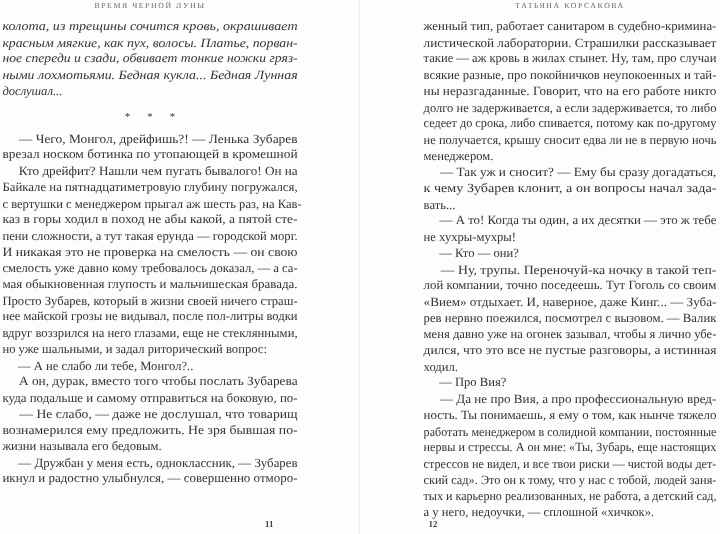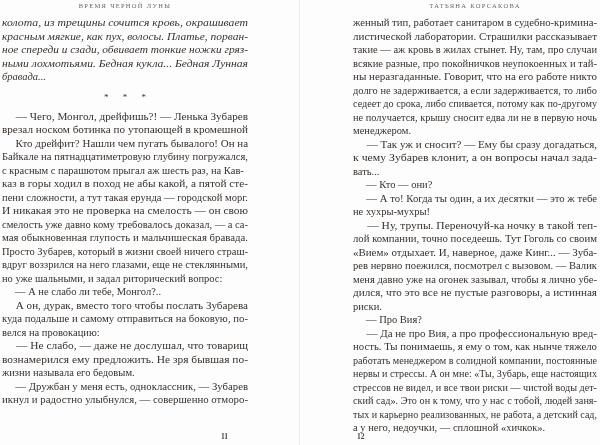--- a/index.html
+++ b/index.html
@@ -68,47 +68,47 @@
 <div class="spread">
 
   <div class="page page-left">
     <div class="running-header">ВРЕМЯ ЧЕРНОЙ ЛУНЫ</div>
     <div class="textcol" id="page-left-text">
         <div class="block italic">
           <div class="line" style="transform: scaleX(1.11652);">колота, из трещины сочится кровь, окрашивает</div>
           <div class="line" style="transform: scaleX(1.09341);">красным мягкие, как пух, волосы. Платье, порван-</div>
           <div class="line" style="transform: scaleX(1.08229);">ное спереди и сзади, обвивает тонкие ножки гряз-</div>
           <div class="line" style="transform: scaleX(1.1036);">ными лохмотьями. Бедная кукла... Бедная Лунная</div>
-          <div class="line">бравада...</div>
+          <div class="line">дослушал...</div>
         </div>
         <div class="separator">* * *</div>
         <div class="block">
           <div class="line indent" style="transform: scaleX(1.06299);">— Чего, Монгол, дрейфишь?! — Ленька Зубарев</div>
           <div class="line" style="transform: scaleX(1.06321);">врезал носком ботинка по утопающей в кромешной</div>
         </div>
         <div class="block">
           <div class="line indent" style="transform: scaleX(1.04382);">Кто дрейфит? Нашли чем пугать бывалого! Он на</div>
           <div class="line" style="transform: scaleX(1.01443);">Байкале на пятнадцатиметровую глубину погружался,</div>
-          <div class="line" style="transform: scaleX(0.998478);">с красным с парашютом прыгал аж шесть раз, на Кав-</div>
+          <div class="line" style="transform: scaleX(0.998478);">с вертушки с менеджером прыгал аж шесть раз, на Кав-</div>
           <div class="line" style="transform: scaleX(1.07548);">каз в горы ходил в поход не абы какой, а пятой сте-</div>
           <div class="line" style="transform: scaleX(1.00402);">пени сложности, а тут такая ерунда — городской морг.</div>
           <div class="line" style="transform: scaleX(1.08587);">И никакая это не проверка на смелость — он свою</div>
           <div class="line" style="transform: scaleX(0.999809);">смелость уже давно кому требовалось доказал, — а са-</div>
           <div class="line" style="transform: scaleX(1.02902);">мая обыкновенная глупость и мальчишеская бравада.</div>
           <div class="line" style="transform: scaleX(0.999873);">Просто Зубарев, который в жизни своей ничего страш-</div>
+          <div class="line" style="transform: scaleX(1.00038);">нее майской грозы не видывал, после пол-литры водки</div>
           <div class="line" style="transform: scaleX(1.00646);">вдруг воззрился на него глазами, еще не стеклянными,</div>
           <div class="line">но уже шальными, и задал риторический вопрос:</div>
         </div>
         <div class="block">
           <div class="line indent">— А не слабо ли тебе, Монгол?..</div>
         </div>
         <div class="block">
           <div class="line indent" style="transform: scaleX(1.05885);">А он, дурак, вместо того чтобы послать Зубарева</div>
           <div class="line" style="transform: scaleX(1.02473);">куда подальше и самому отправиться на боковую, по-</div>
-          <div class="line">велся на провокацию:</div>
         </div>
         <div class="block">
           <div class="line indent" style="transform: scaleX(1.08415);">— Не слабо, — даже не дослушал, что товарищ</div>
           <div class="line" style="transform: scaleX(1.09144);">вознамерился ему предложить. Не зря бывшая по-</div>
           <div class="line">жизни называла его бедовым.</div>
         </div>
         <div class="block">
           <div class="line indent" style="transform: scaleX(1.02167);">— Дружбан у меня есть, одноклассник, — Зубарев</div>
           <div class="line" style="transform: scaleX(1.02989);">икнул и радостно улыбнулся, — совершенно отморо-</div>
         </div>
@@ -131,34 +131,34 @@
           <div class="line" style="transform: scaleX(0.971567);">седеет до срока, либо спивается, потому как по-другому</div>
           <div class="line" style="transform: scaleX(0.986668);">не получается, крышу сносит едва ли не в первую ночь</div>
           <div class="line">менеджером.</div>
         </div>
         <div class="block">
           <div class="line indent" style="transform: scaleX(1.0513);">— Так уж и сносит? — Ему бы сразу догадаться,</div>
           <div class="line" style="transform: scaleX(1.12111);">к чему Зубарев клонит, а он вопросы начал зада-</div>
           <div class="line">вать...</div>
         </div>
         <div class="block">
-          <div class="line indent">— Кто — они?</div>
+          <div class="line indent" style="transform: scaleX(1.02192);">— А то! Когда ты один, а их десятки — это ж тебе</div>
+          <div class="line">не хухры-мухры!</div>
         </div>
         <div class="block">
-          <div class="line indent" style="transform: scaleX(1.02192);">— А то! Когда ты один, а их десятки — это ж тебе</div>
-          <div class="line">не хухры-мухры!</div>
+          <div class="line indent">— Кто — они?</div>
         </div>
         <div class="block">
           <div class="line indent" style="transform: scaleX(1.09471);">— Ну, трупы. Переночуй-ка ночку в такой теп-</div>
           <div class="line" style="transform: scaleX(1.02099);">лой компании, точно поседеешь. Тут Гоголь со своим</div>
           <div class="line" style="transform: scaleX(1.0401);">«Вием» отдыхает. И, наверное, даже Кинг... — Зуба-</div>
           <div class="line" style="transform: scaleX(1.01101);">рев нервно поежился, посмотрел с вызовом. — Валик</div>
           <div class="line" style="transform: scaleX(1.00225);">меня давно уже на огонек зазывал, чтобы я лично убе-</div>
           <div class="line" style="transform: scaleX(1.06427);">дился, что это все не пустые разговоры, а истинная</div>
-          <div class="line">риски.</div>
+          <div class="line">ходил.</div>
         </div>
         <div class="block">
           <div class="line indent">— Про Вия?</div>
         </div>
         <div class="block">
           <div class="line indent" style="transform: scaleX(1.04141);">— Да не про Вия, а про профессиональную вред-</div>
           <div class="line" style="transform: scaleX(1.02622);">ность. Ты понимаешь, я ему о том, как нынче тяжело</div>
           <div class="line" style="transform: scaleX(0.96063);">работать менеджером в солидной компании, постоянные</div>
           <div class="line" style="transform: scaleX(0.963951);">нервы и стрессы. А он мне: «Ты, Зубарь, еще настоящих</div>
           <div class="line" style="transform: scaleX(0.967055);">стрессов не видел, и все твои риски — чистой воды дет-</div>

